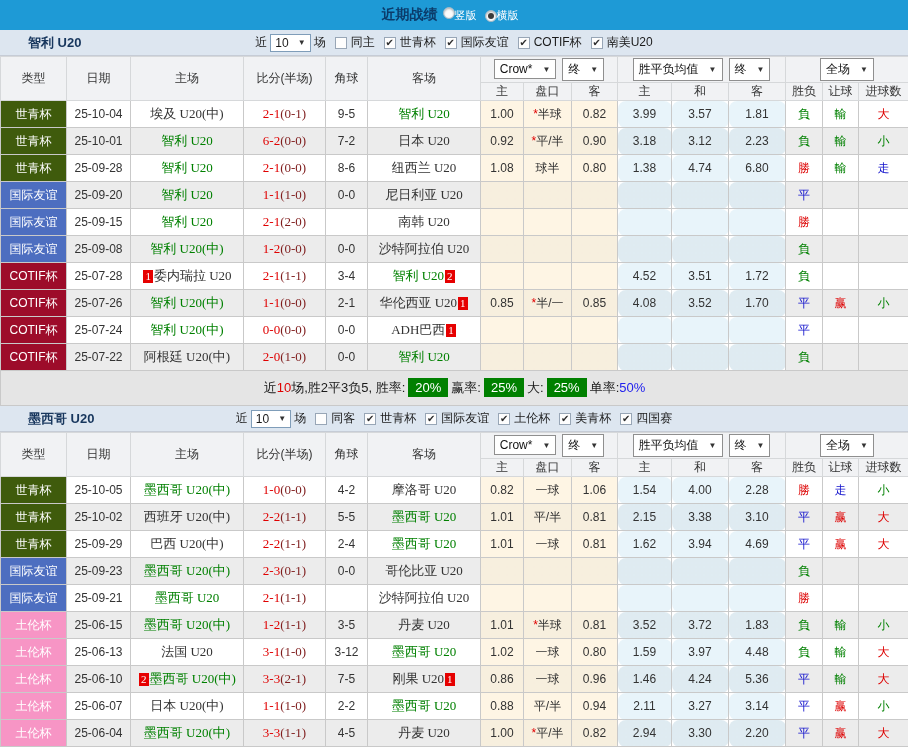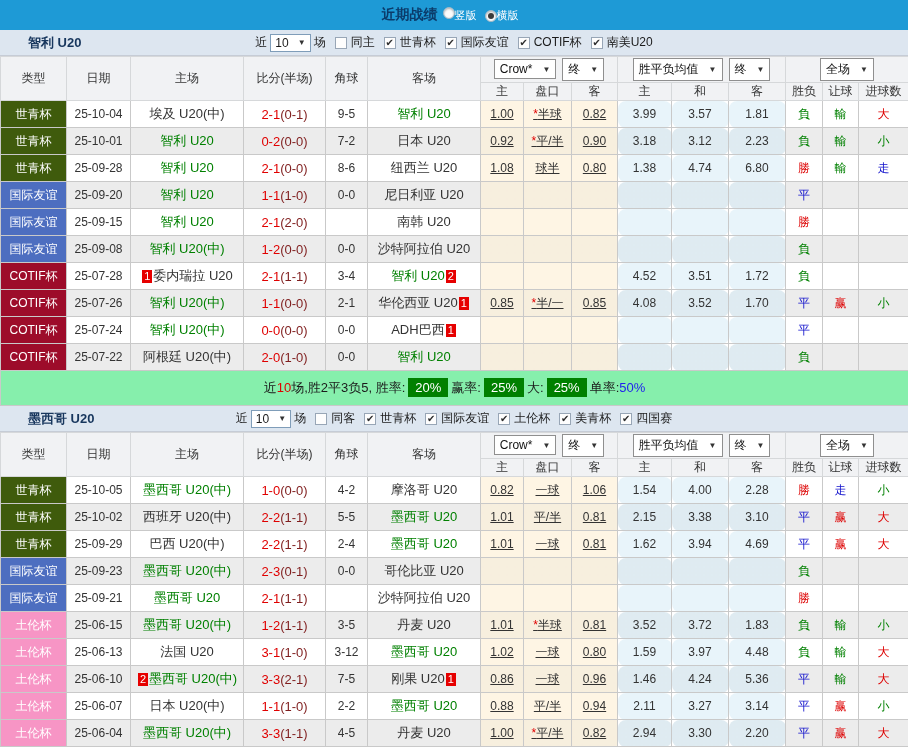--- a/index.html
+++ b/index.html
@@ -33,33 +33,33 @@
   thead th { background:#f1f2f4; font-weight:normal; color:#333; border-color:#d6d8da; font-size:12px; }
   thead tr.h1 th { height:26px; }
   thead tr.h2 th { height:18px; }
   tbody td { height:27px; font-size:12px; }
   tr.alt td { background-color:#ececec; }
   td.comp { color:#fff; font-size:12px; }
   td.comp.wc { background-color:#3f5b0c; }
   td.comp.fr { background-color:#4d6ec0; }
   td.comp.cotif { background-color:#9d0c2a; }
   td.comp.toulon { background-color:#f795c5; }
-  td.hcap { background-image:linear-gradient(rgba(253,240,214,.65),rgba(253,240,214,.65));text-decoration:underline; }
+  td.hcap { background-image:linear-gradient(rgba(253,240,214,.65),rgba(253,240,214,.65)); }
   td.avgc { background-image:linear-gradient(rgba(213,235,246,.55),rgba(213,235,246,.55));border-radius:8px; }
-  .teamcell, .scorecell { font-size:13px; }
+  .teamcell, .scorecell { font-size:13px;font-family:Liberation Serif, serif; }
   .ft { color:var(--c-score,#e00000); }
   .ht { color:#7f1d1d; }
   .team-focus { color:var(--c-focus,#008000); }
   .badge { display:inline-block; background:var(--c-badge,#e60000); color:#fff; font-size:11px; line-height:13px;
     min-width:8px; padding:0 2px; margin:0 1px; }
   .res-r { color:#dd0000; } .res-g { color:#008000; } .res-b { color:#1111cc; }
   .star { color:#e00000; }
   .dd { display:inline-flex; align-items:center; gap:10px; border:1px solid #8f8f8f; background:#fff;
     padding:2px 5px; font-size:12px; color:#111; margin:0 3px; }
-  tr.summary td { height:35px; font-size:13px; color:#1b1b1b; background:#86efac; }
+  tr.summary td { height:35px; font-size:13px; color:#1b1b1b; background:#e5e5e5; }
   .pct { background:#008000; color:#fff; padding:2px 7px; margin:0 3px; }
   .seg-r { color:#e00000; } .seg-b { color:#2222ee; }
 </style>
 </head>
 <body>
 
 <div class="topbar">
   <span class="title">近期战绩</span>
   <span id="layout-radios"><span class="radio"></span><span class="radio-label">竖版</span><span class="radio sel"></span><span class="radio-label">横版</span></span>
 </div>
@@ -158,21 +158,21 @@
           <td class="avgc">3.57</td>
           <td class="avgc">1.81</td>
           <td class="res-g">負</td>
           <td class="res-g">輸</td>
           <td class="res-r">大</td>
         </tr>
         <tr class="alt">
           <td class="comp wc">世青杯</td>
           <td>25-10-01</td>
           <td class="teamcell"><span class="team-focus">智利 U20</span></td>
-          <td class="scorecell"><span class="ft">0-2</span><span class="ht">(0-0)</span></td>
+          <td class="scorecell"><span class="ft">6-2</span><span class="ht">(0-0)</span></td>
           <td>7-2</td>
           <td class="teamcell"><span class="team">日本 U20</span></td>
           <td class="hcap">0.92</td>
           <td class="hcap"><span class="star">*</span>平/半</td>
           <td class="hcap">0.90</td>
           <td class="avgc">3.18</td>
           <td class="avgc">3.12</td>
           <td class="avgc">2.23</td>
           <td class="res-g">負</td>
           <td class="res-g">輸</td>

